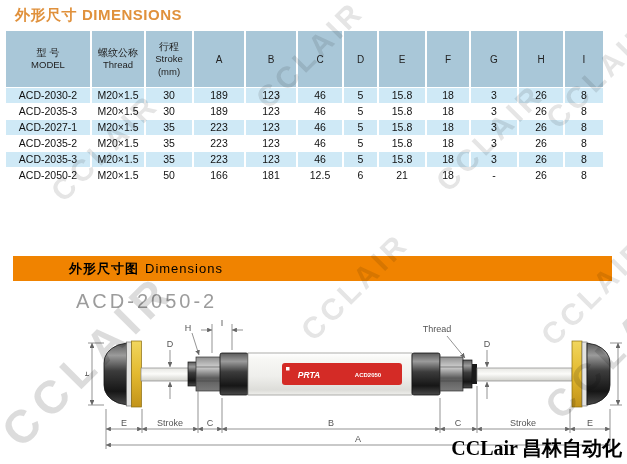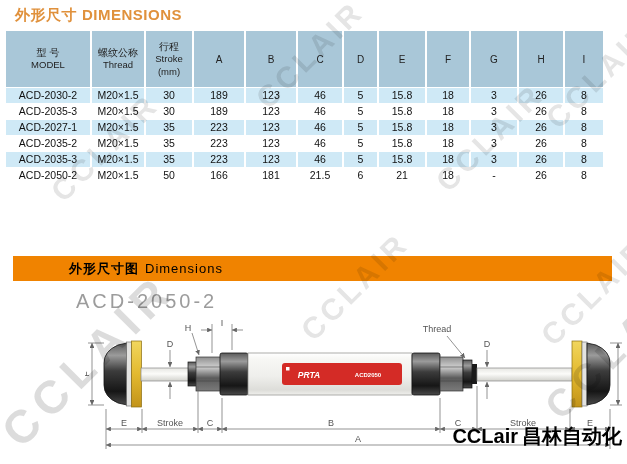--- a/index.html
+++ b/index.html
@@ -24,21 +24,21 @@
   .banner{position:absolute;left:13px;top:256px;width:599px;height:25px;background:#f08300;color:#000000;
     font-size:13px;font-weight:bold;line-height:25px;padding-left:56px;box-sizing:border-box;letter-spacing:1px;}
   .banner .en{margin-left:6px;font-weight:normal;}
 
   .model-name{position:absolute;left:76px;top:290px;font-size:20px;color:#9c9c9c;letter-spacing:3px;}
 
   
   .drawing{position:absolute;left:85px;top:316px;}
 
   
-  .logo{position:absolute;right:5px;bottom:14px;font-size:20px;font-weight:bold;color:#000;}
+  .logo{position:absolute;right:5px;bottom:2px;font-size:20px;font-weight:bold;color:#000;font-family:Liberation Serif, serif;}
   .logo .cn{margin-left:4px;}
 
   
   .wm{position:absolute;font-weight:bold;color:#b9b9b9;opacity:.38;pointer-events:none;z-index:6;
       transform:translate(-50%,-50%) rotate(-45deg);white-space:nowrap;letter-spacing:4px;mix-blend-mode:multiply;}
   .wm.big{opacity:.5;letter-spacing:8px;}
 </style>
 </head>
 <body>
 
@@ -186,21 +186,21 @@
           <td>3</td>
           <td>26</td>
           <td>8</td>
         </tr>
         <tr>
           <td>ACD-2050-2</td>
           <td>M20×1.5</td>
           <td>50</td>
           <td>166</td>
           <td>181</td>
-          <td>21.5</td>
+          <td>12.5</td>
           <td>6</td>
           <td>21</td>
           <td>18</td>
           <td>-</td>
           <td>26</td>
           <td>8</td>
         </tr>
       </tbody>
   </table>
 

